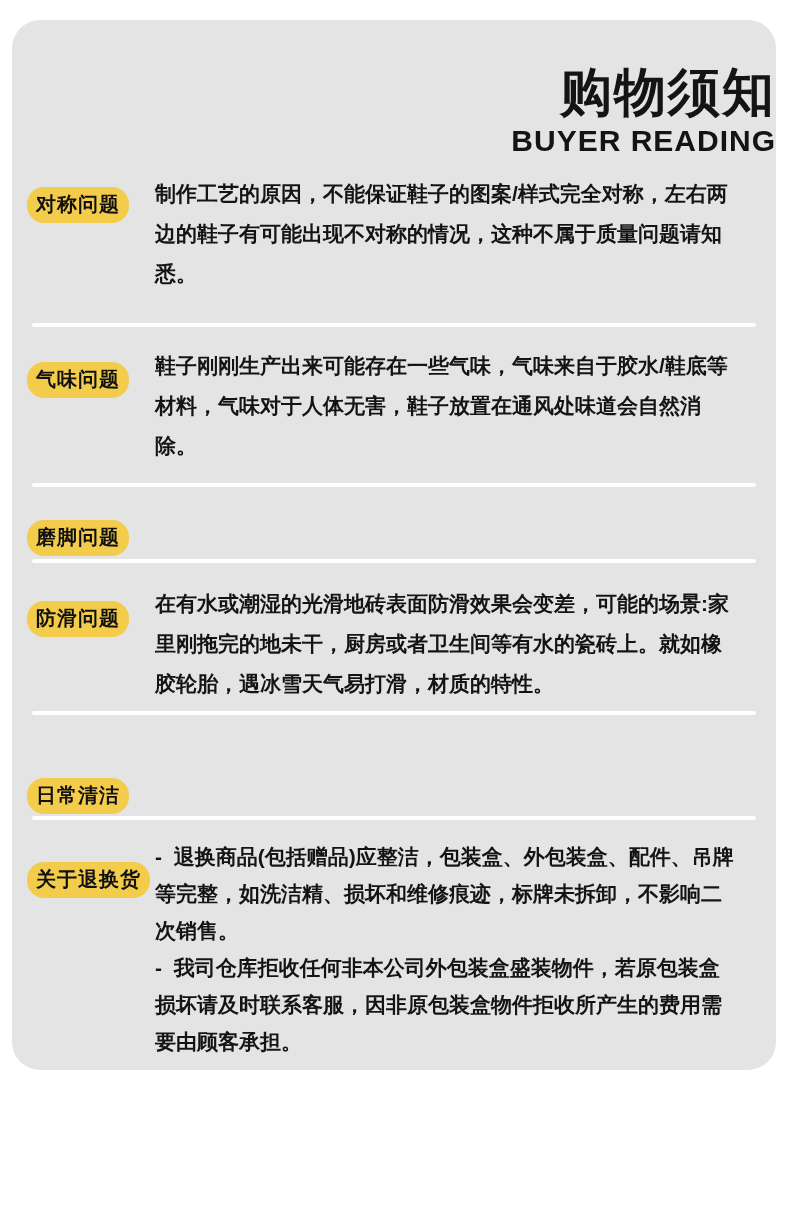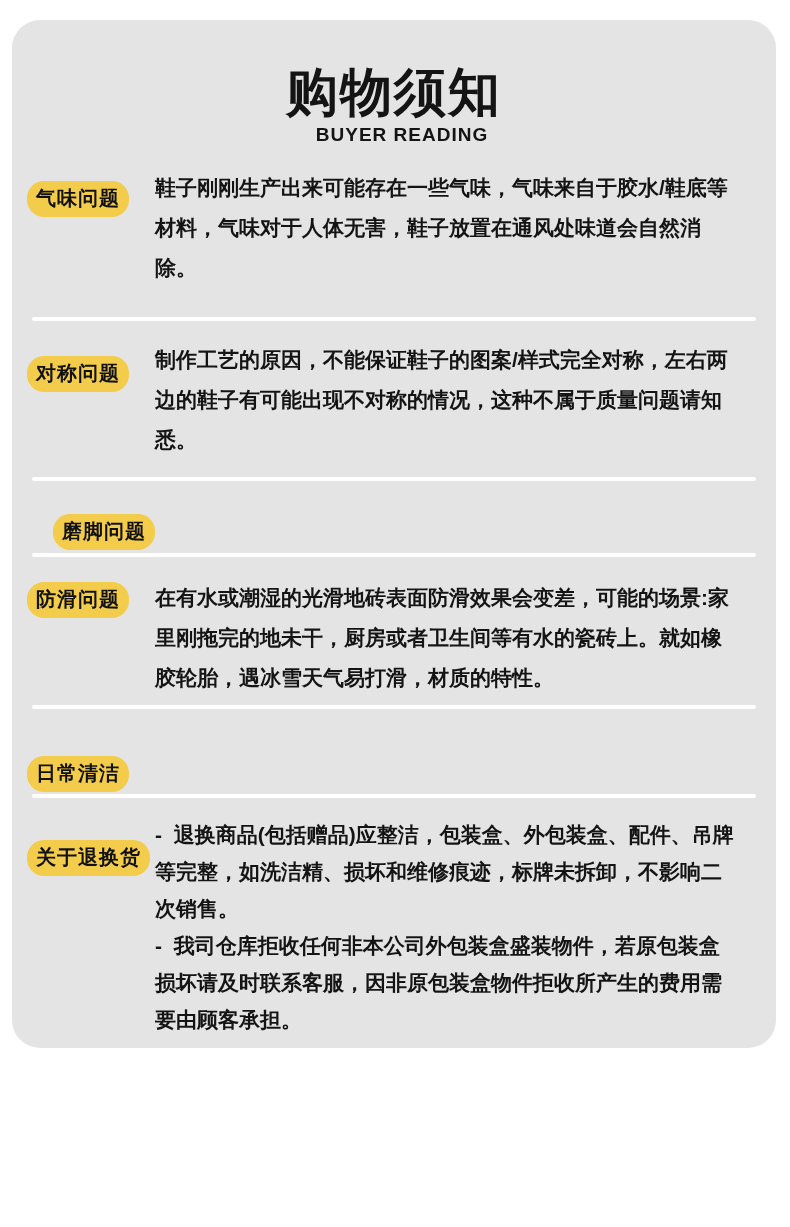--- a/index.html
+++ b/index.html
@@ -18,30 +18,31 @@
   }
   .card{
     box-sizing:border-box;
     margin:20px 12px 15px 12px;
     width:764px;
     border-radius:28px;
     background:var(--card-bg);
     padding-top:44px;
     padding-bottom:2px;
   }
-  .header{text-align:center;}
+  .header{text-align:right;}
   .title{
     margin:0;
     font-size:52px;
     line-height:56px;
     font-weight:900;
     letter-spacing:2px;
   }
   .subtitle{
-    font-size:19px;
+    margin-top:6px;
+    font-size:30px;
     line-height:30px;
     font-weight:700;
     letter-spacing:1px;
     padding-left:16px;
   }
   .sections{display:block;}
   .section{
     display:flex;
     position:relative;
   }
@@ -74,56 +75,56 @@
     flex:1;
     font-size:21px;
     line-height:40px;
     font-weight:600;
     letter-spacing:0px;
   }
   .text-col p{margin:0;white-space:pre-wrap;}
 
   .section:nth-child(1){padding:18px 38px 29px 15px;}
   .section:nth-child(2){padding:23px 38px 17px 15px;}
-  .section:nth-child(3){padding:23px 38px 3px 15px;text-align:right;}
+  .section:nth-child(3){padding:23px 38px 3px 15px;}
   .section:nth-child(4){padding:25px 38px 7px 15px;}
   .section:nth-child(5){padding:22px 38px 2px 15px;}
   .section:nth-child(6){padding:22px 38px 8px 15px;}
   .section:nth-child(6) .text-col{line-height:37px;}
 
   .section:nth-child(1) .pill{margin-top:13px;}
   .section:nth-child(2) .pill{margin-top:16px;}
   .section:nth-child(3) .pill{margin-top:14px;}
-  .section:nth-child(4) .pill{margin-top:4px;}
-  .section:nth-child(5) .pill{margin-top:29px;}
+  .section:nth-child(4) .pill{margin-top:17px;}
+  .section:nth-child(5) .pill{margin-top:45px;}
   .section:nth-child(6) .pill{margin-top:24px;}
 </style>
 </head>
 <body>
 
 <div class="card">
   <header class="header">
     <h1 class="title">购物须知</h1>
     <div class="subtitle">BUYER READING</div>
   </header>
   <div class="sections">
       <section class="section">
     <div class="label-col">
+      <span class="pill">对称问题</span>
+    </div>
+    <div class="text-col">
+          <p>制作工艺的原因，不能保证鞋子的图案/样式完全对称，左右两边的鞋子有可能出现不对称的情况，这种不属于质量问题请知悉。</p>
+        </div>
+  </section>
+      <section class="section">
+    <div class="label-col">
       <span class="pill">气味问题</span>
     </div>
     <div class="text-col">
           <p>鞋子刚刚生产出来可能存在一些气味，气味来自于胶水/鞋底等材料，气味对于人体无害，鞋子放置在通风处味道会自然消除。</p>
-        </div>
-  </section>
-      <section class="section">
-    <div class="label-col">
-      <span class="pill">对称问题</span>
-    </div>
-    <div class="text-col">
-          <p>制作工艺的原因，不能保证鞋子的图案/样式完全对称，左右两边的鞋子有可能出现不对称的情况，这种不属于质量问题请知悉。</p>
         </div>
   </section>
       <section class="section">
     <div class="label-col">
       <span class="pill">磨脚问题</span>
     </div>
   </section>
       <section class="section">
     <div class="label-col">
       <span class="pill">防滑问题</span>

